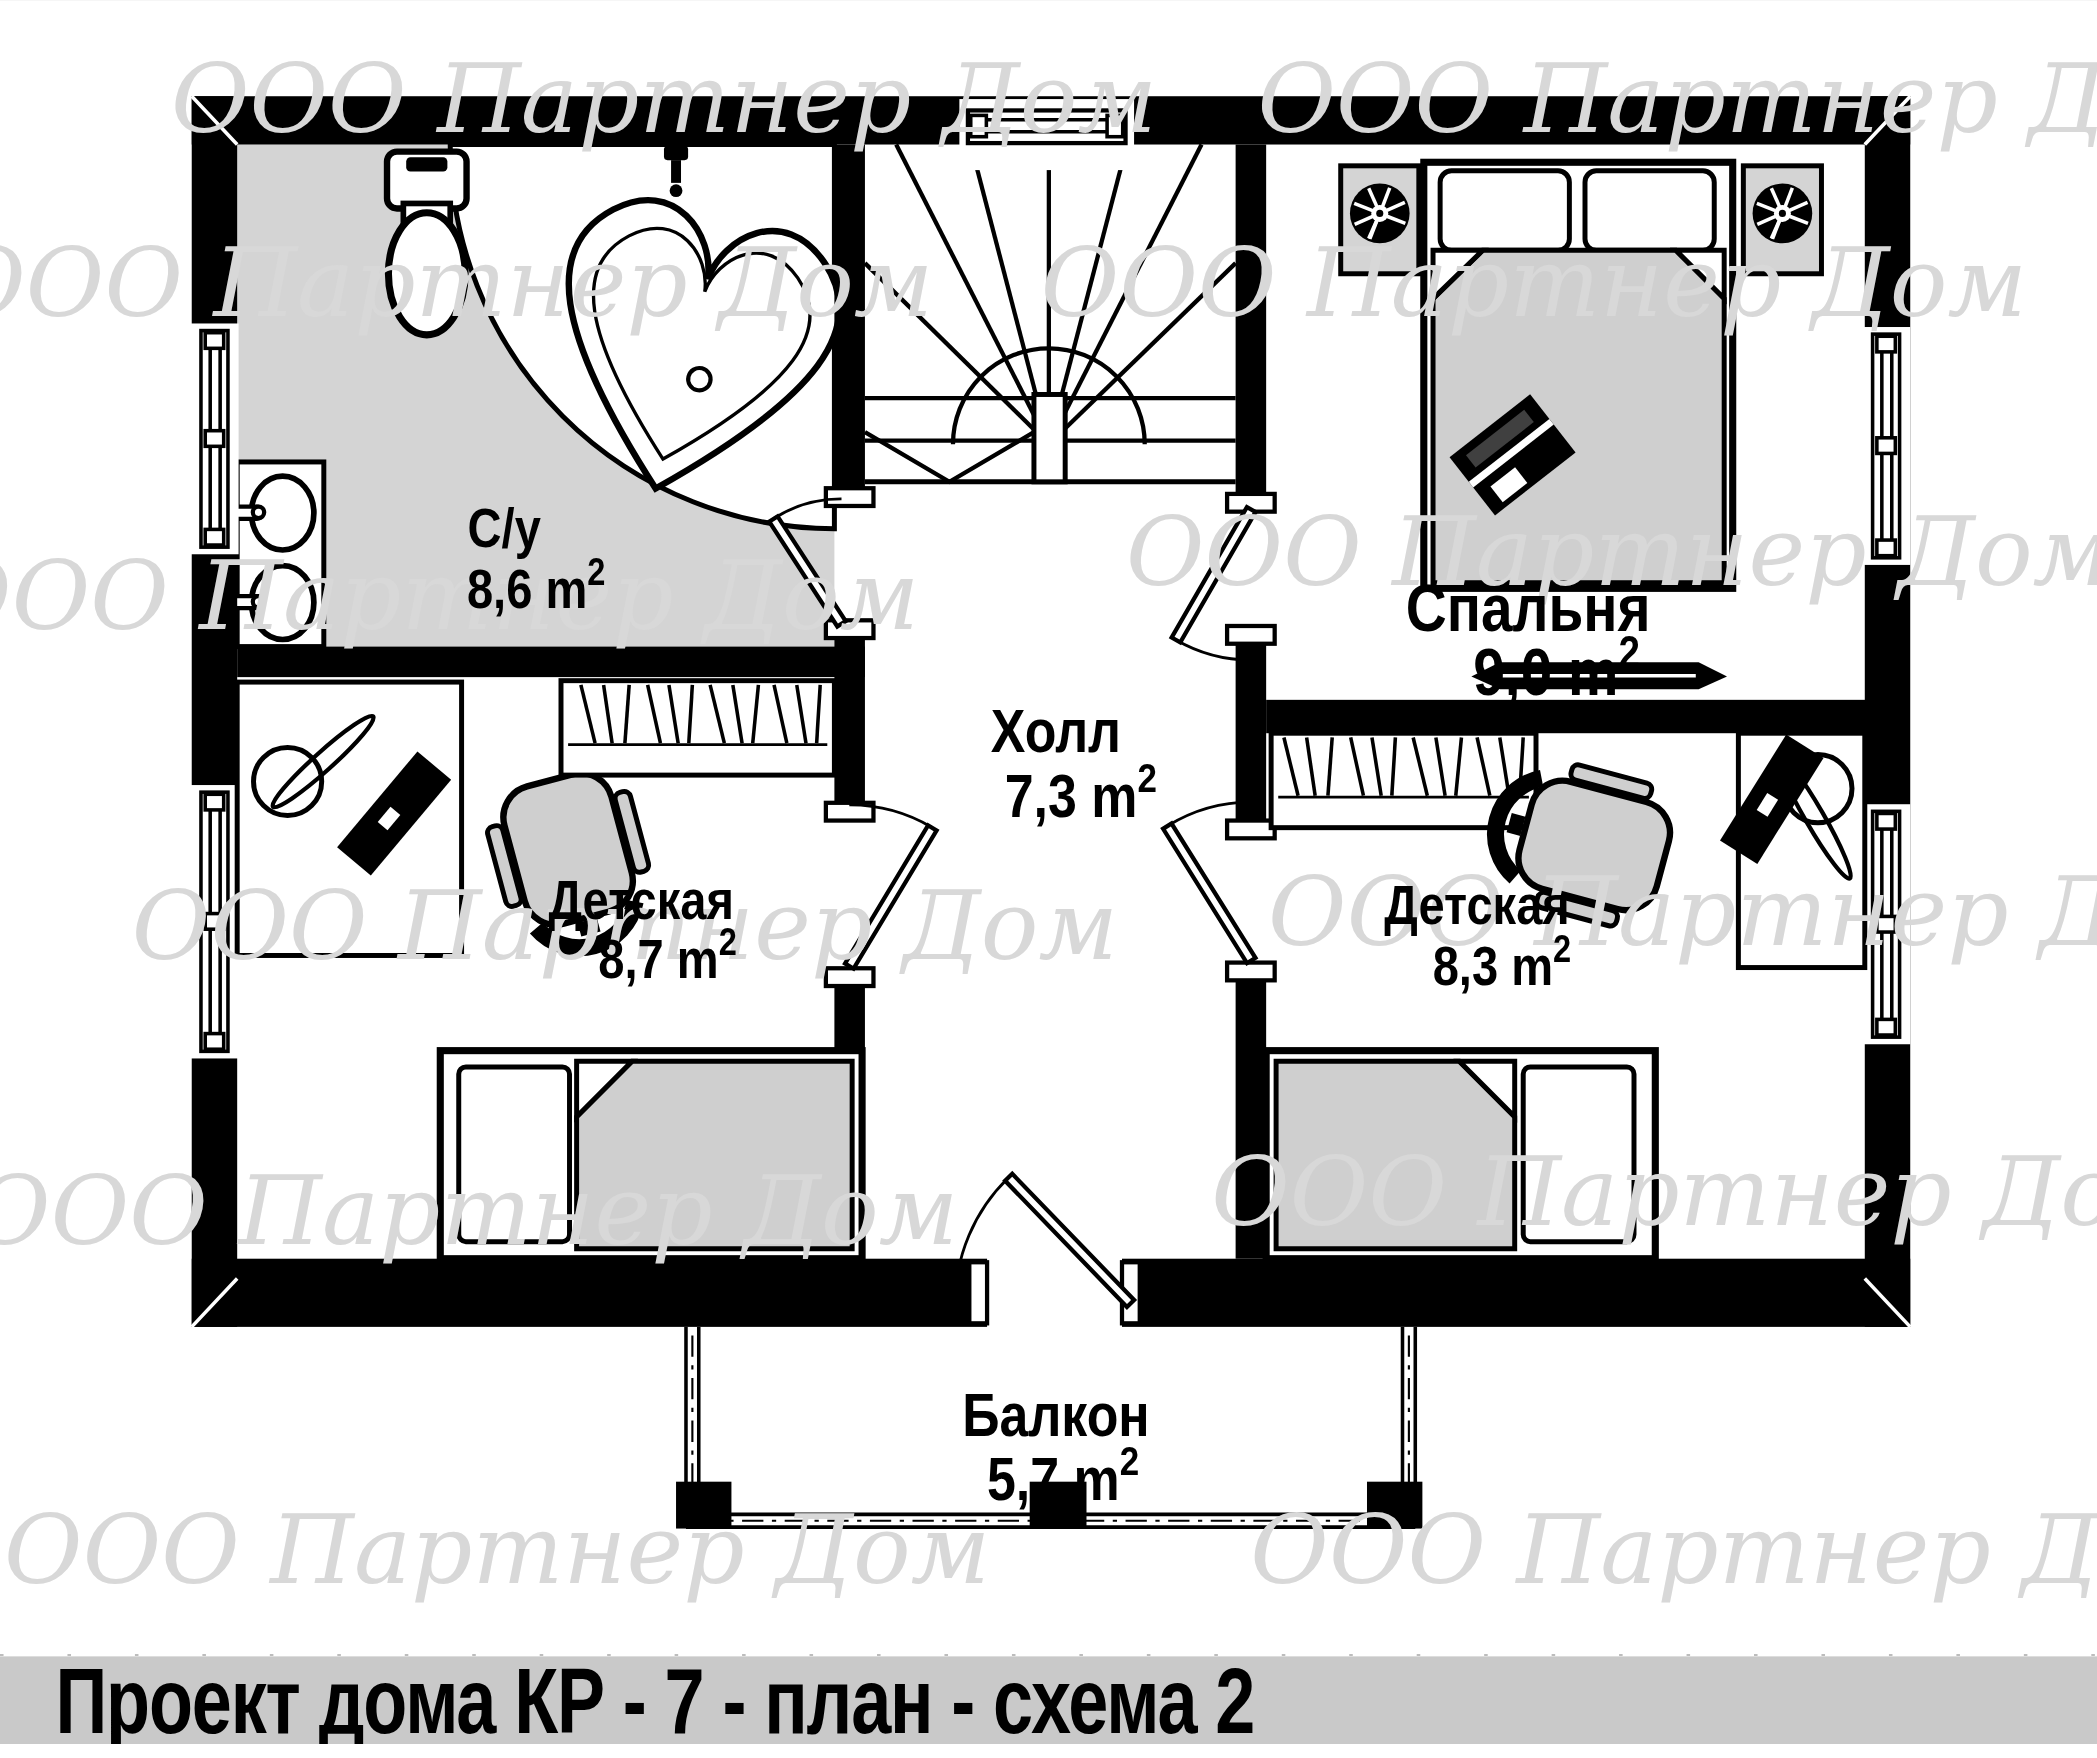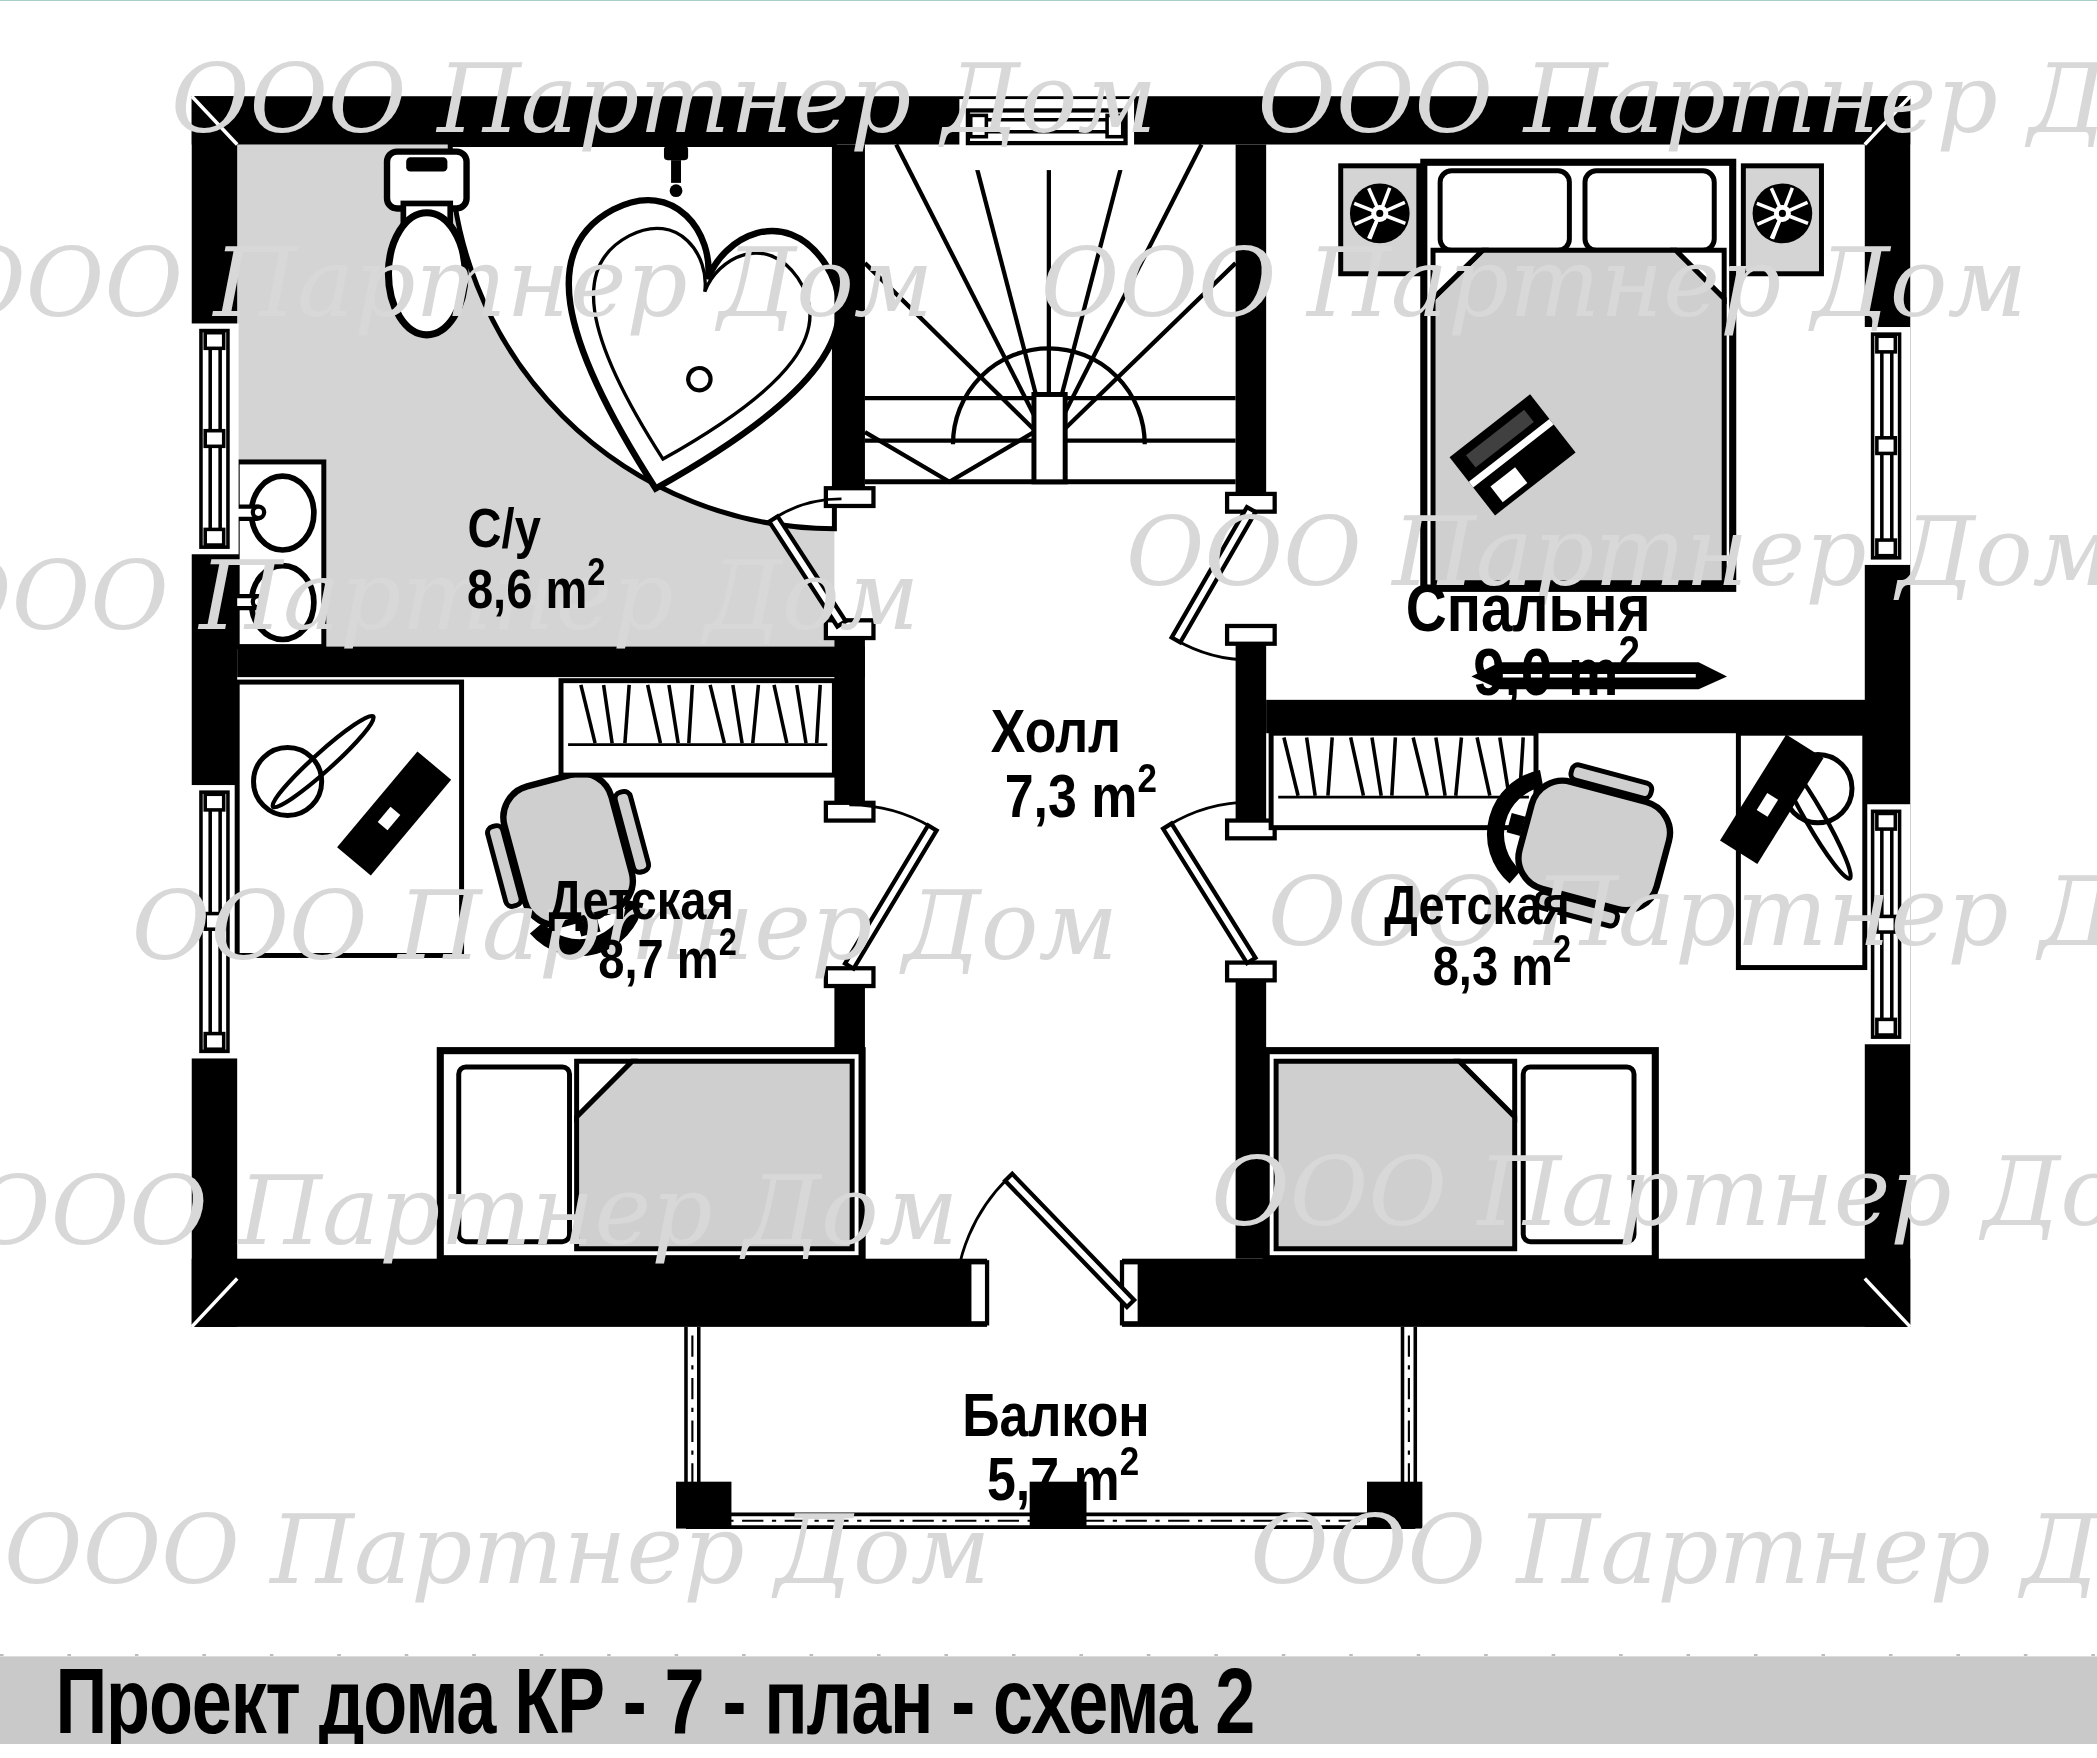--- a/index.html
+++ b/index.html
@@ -1,16 +1,16 @@
 <!DOCTYPE html>
 <html style="font-size:11.4px"><head>
 <meta charset="utf-8">
 <style>
   html,body{margin:0;padding:0;background:#fff}
-  .plan-wrap{position:relative;width:2097px;height:1744px;overflow:hidden;background:#0f766e}
+  .plan-wrap{position:relative;width:2097px;height:1744px;overflow:hidden;background:#e5e5e5}
   svg{display:block}
   text.lbl{font-family:"Liberation Sans","DejaVu Sans",sans-serif;font-weight:bold;fill:#000}
   text.wm{font-family:"DejaVu Serif","Liberation Serif",serif;font-style:italic;fill:#d8d8d8}
   text.ttl{font-family:"Liberation Sans","DejaVu Sans",sans-serif;font-weight:bold;fill:#000}
 </style>
 </head>
 <body>
 
 <div class="plan-wrap">
 <svg width="2097" height="1759" viewBox="0 0 2953 2476" xmlns="http://www.w3.org/2000/svg">

